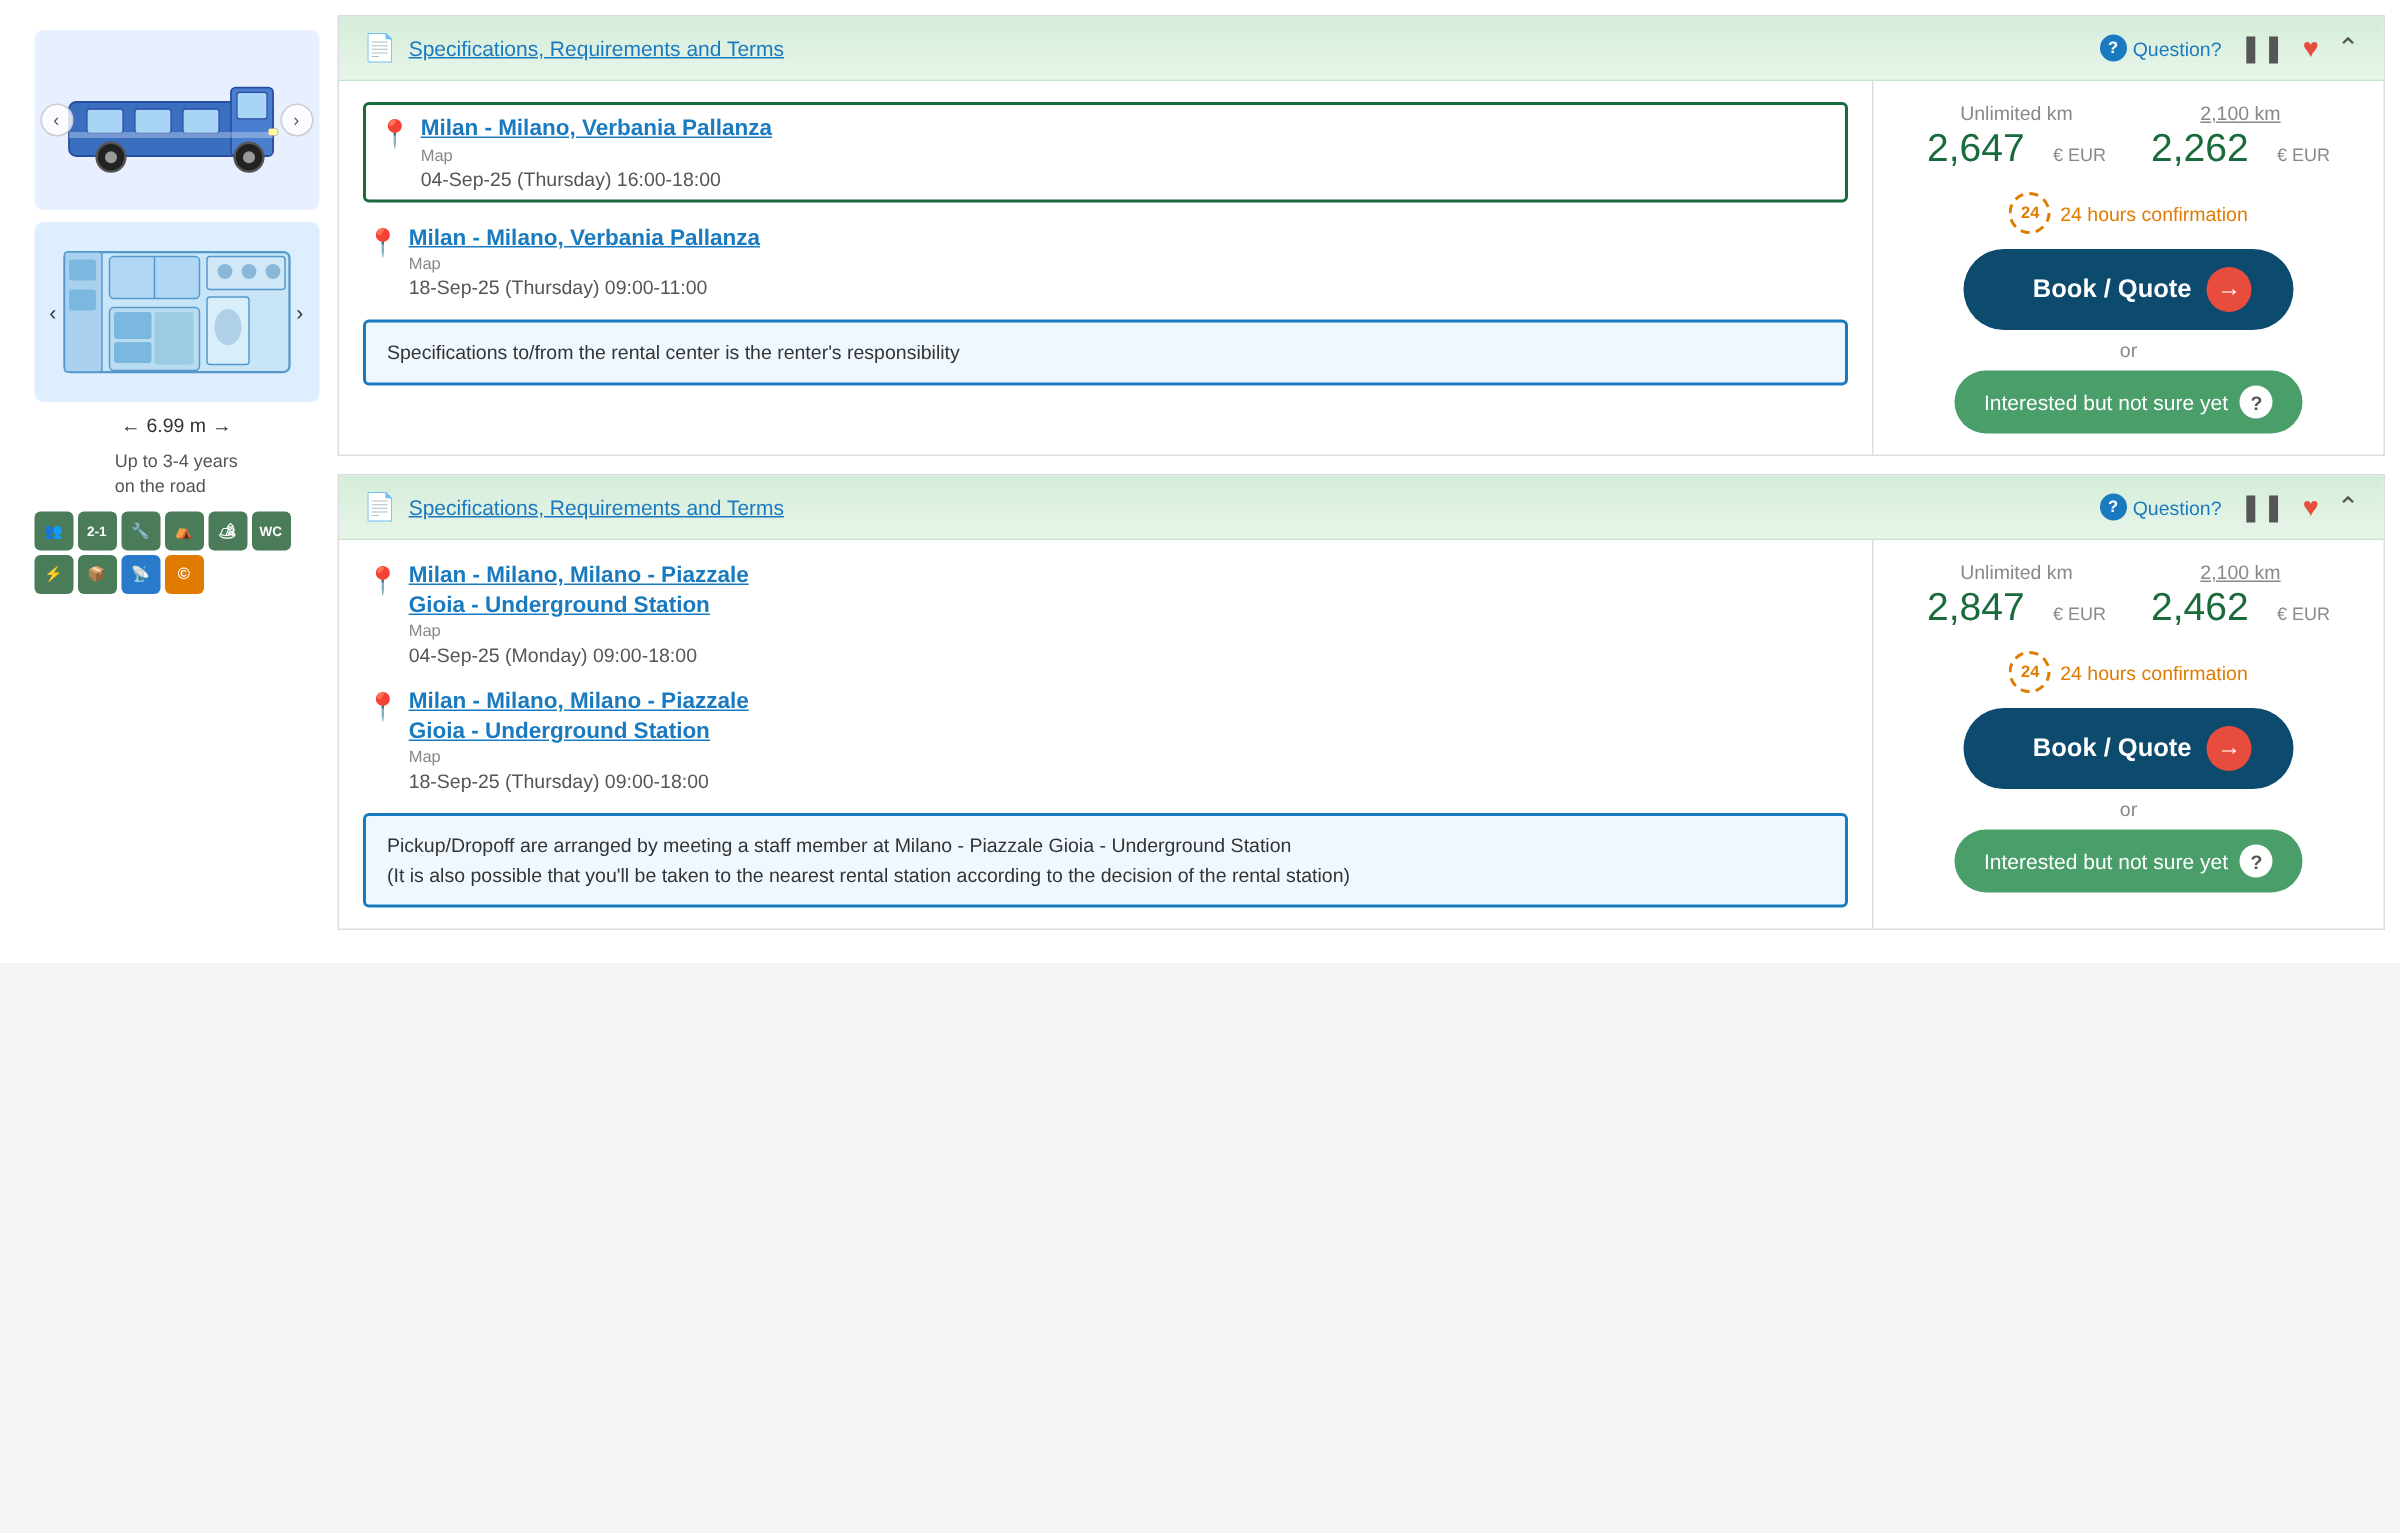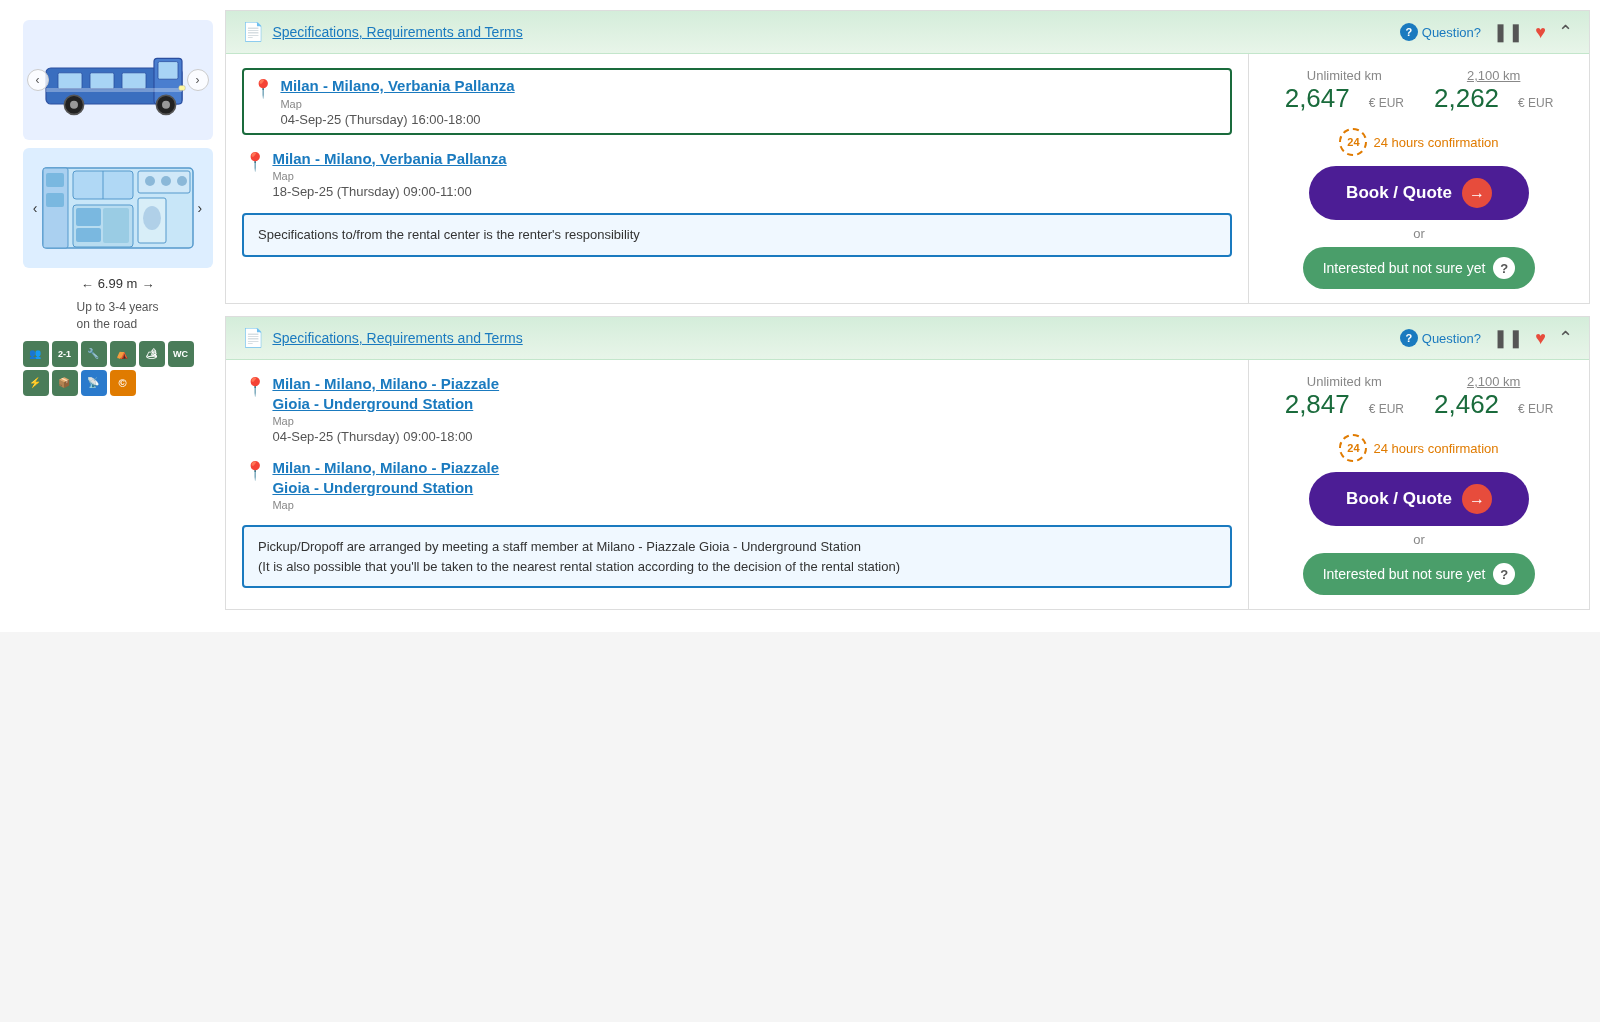--- a/index.html
+++ b/index.html
@@ -287,33 +287,33 @@
       height: 28px;
       display: flex;
       align-items: center;
       justify-content: center;
       font-size: 11px;
       font-weight: bold;
       color: #e07b00;
     }
 
     .book-button {
-      background: #4c1d95;
+      background: #0c4a6e;
       color: #fff;
       border: none;
       border-radius: 30px;
       padding: 12px 28px;
       font-size: 17px;
       font-weight: bold;
       cursor: pointer;
       display: flex;
       align-items: center;
       gap: 10px;
       width: 220px;
-      justify-content: center;
+      justify-content: flex-end;
       margin-top: 4px;
     }
     .book-button .arrow-circle {
       background: #e74c3c;
       border-radius: 50%;
       width: 30px;
       height: 30px;
       display: flex;
       align-items: center;
       justify-content: center;
@@ -546,32 +546,33 @@
         <div class="card-left">
 
           <div class="location-row" style="margin-bottom:14px; margin-left: 2px;">
             <span class="map-pin-icon">📍</span>
             <div class="location-details">
               <a class="location-link">
                 <span>Milan - Milano, Milano - Piazzale</span><br>
                 <span>Gioia - Underground Station</span>
               </a>
               <div class="map-label">Map</div>
-              <div class="location-date">04-Sep-25 (Thursday)  09:00-18:00</div>
+              <div class="location-date">04-Sep-25 (Monday)  09:00-18:00</div>
             </div>
           </div>
 
           <div class="location-row" style="margin-bottom:14px; margin-left: 2px;">
             <span class="map-pin-icon">📍</span>
             <div class="location-details">
               <a class="location-link">
                 <span>Milan - Milano, Milano - Piazzale</span><br>
                 <span>Gioia - Underground Station</span>
               </a>
               <div class="map-label">Map</div>
+              <div class="location-date">18-Sep-25 (Thursday)  09:00-18:00</div>
             </div>
           </div>
 
           <div class="info-box">
             <span>Pickup/Dropoff are arranged by meeting a staff member at Milano - Piazzale Gioia - Underground Station<br>(It is also possible that you'll be taken to the nearest rental station according to the decision of the rental station)</span>
           </div>
         </div>
 
         <div class="card-right">
           <div class="km-options">

